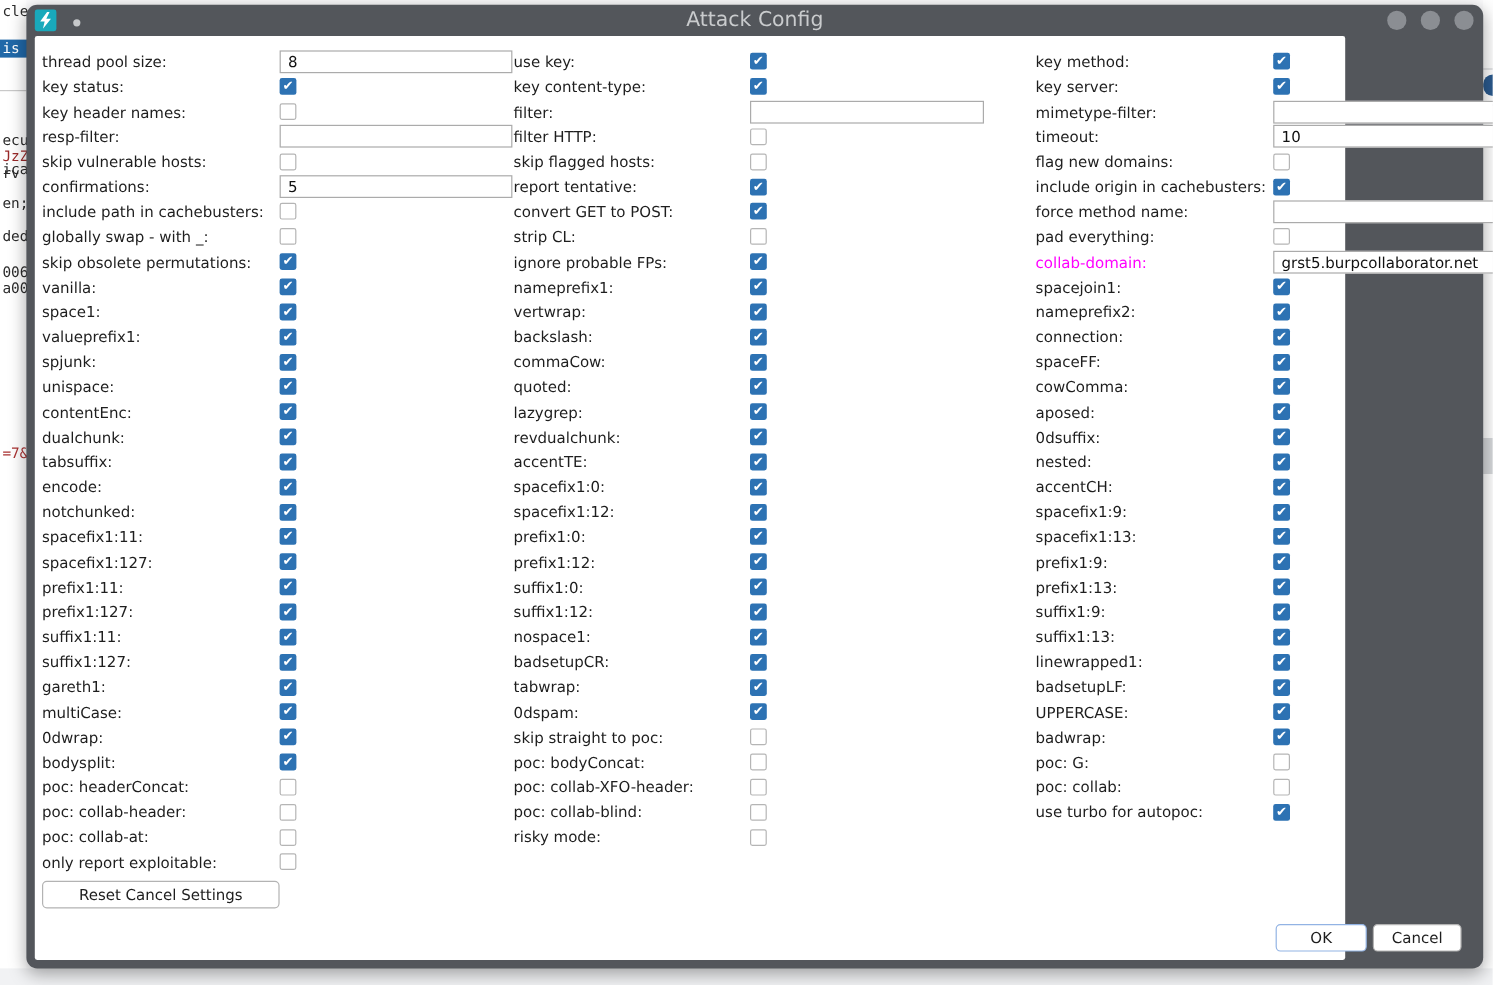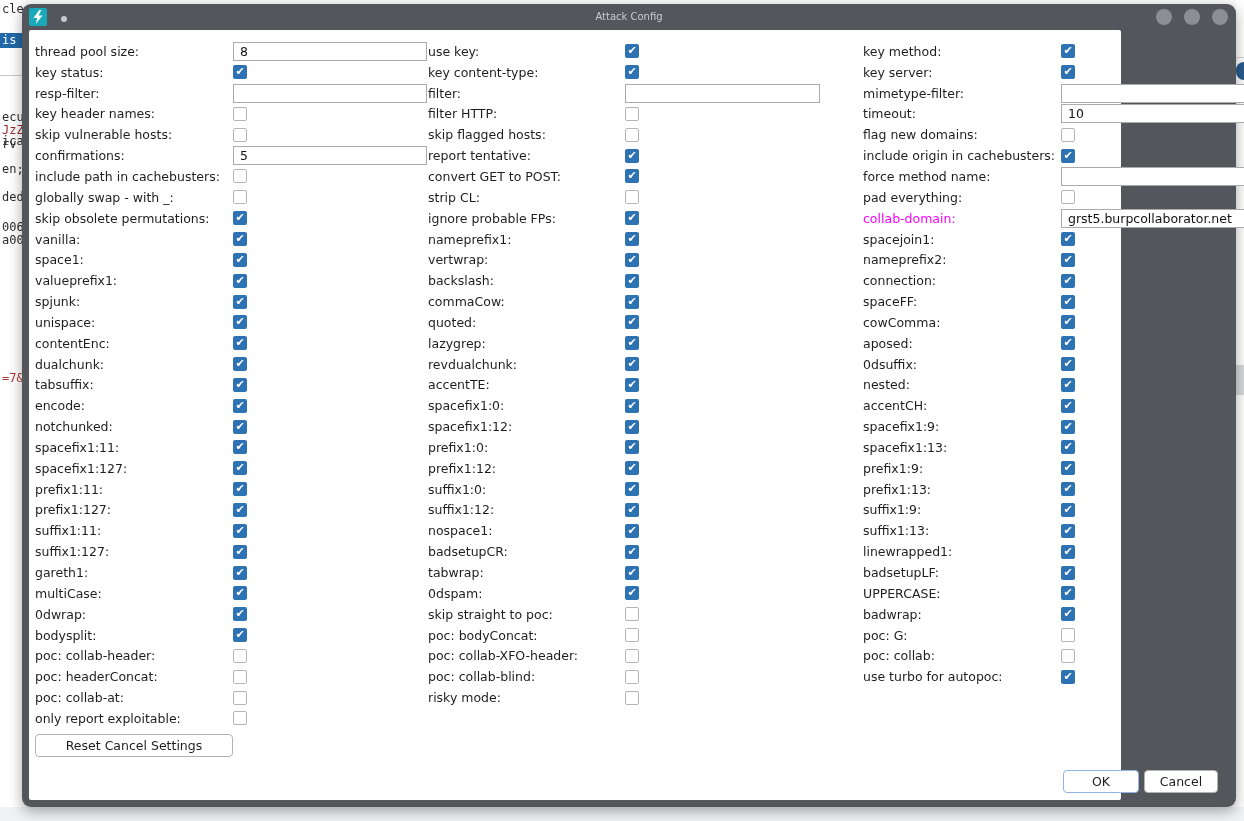--- a/index.html
+++ b/index.html
@@ -23,21 +23,21 @@
 
   
   .dialog{
     position:absolute;left:22px;top:4px;width:1214px;height:803px;
     background:#53565b;border-radius:9px;
     box-shadow:0 4px 14px rgba(0,0,0,0.35);
   }
   .titlebar{position:absolute;left:0;top:0;width:100%;height:26px;}
   .titlebar .title{
     position:absolute;left:0;top:0;width:100%;height:26px;line-height:26px;
-    text-align:center;font-size:10px;color:#c9cbcd;
+    text-align:center;font-size:17px;color:#c9cbcd;
   }
   .app-icon{
     position:absolute;left:7px;top:4px;width:18px;height:18px;border-radius:2px;
     background:#19a9bb;display:flex;align-items:center;justify-content:center;
   }
   .title-dot{position:absolute;left:39px;top:12px;width:6px;height:6px;border-radius:50%;background:#c7c9cb;}
   .win-circles{position:absolute;right:8px;top:5px;display:flex;gap:12px;}
   .win-circle{width:16px;height:16px;border-radius:50%;background:#8b8e93;}
 
   .content{
@@ -123,32 +123,32 @@
             <input type="text" value="8" style="">
           </span>
         </div>
         <div class="row">
           <span class="lab">key status:</span>
           <span class="ctl">
             <span class="cb on" style="background: rgb(45, 114, 179);">✔</span>
           </span>
         </div>
         <div class="row">
+          <span class="lab">key header names:</span>
+          <span class="ctl">
+            <span class="cb off"></span>
+          </span>
+        </div>
+        <div class="row">
           <span class="lab">resp-filter:</span>
           <span class="ctl">
             <input type="text" style="">
           </span>
         </div>
         <div class="row">
-          <span class="lab">key header names:</span>
-          <span class="ctl">
-            <span class="cb off"></span>
-          </span>
-        </div>
-        <div class="row">
           <span class="lab">skip vulnerable hosts:</span>
           <span class="ctl">
             <span class="cb off"></span>
           </span>
         </div>
         <div class="row">
           <span class="lab">confirmations:</span>
           <span class="ctl">
             <input type="text" value="5" style="">
           </span>
@@ -285,27 +285,27 @@
             <span class="cb on" style="background: rgb(45, 114, 179);">✔</span>
           </span>
         </div>
         <div class="row">
           <span class="lab">bodysplit:</span>
           <span class="ctl">
             <span class="cb on" style="background: rgb(45, 114, 179);">✔</span>
           </span>
         </div>
         <div class="row">
+          <span class="lab">poc: headerConcat:</span>
+          <span class="ctl">
+            <span class="cb off"></span>
+          </span>
+        </div>
+        <div class="row">
           <span class="lab">poc: collab-header:</span>
-          <span class="ctl">
-            <span class="cb off"></span>
-          </span>
-        </div>
-        <div class="row">
-          <span class="lab">poc: headerConcat:</span>
           <span class="ctl">
             <span class="cb off"></span>
           </span>
         </div>
         <div class="row">
           <span class="lab">poc: collab-at:</span>
           <span class="ctl">
             <span class="cb off"></span>
           </span>
         </div>

